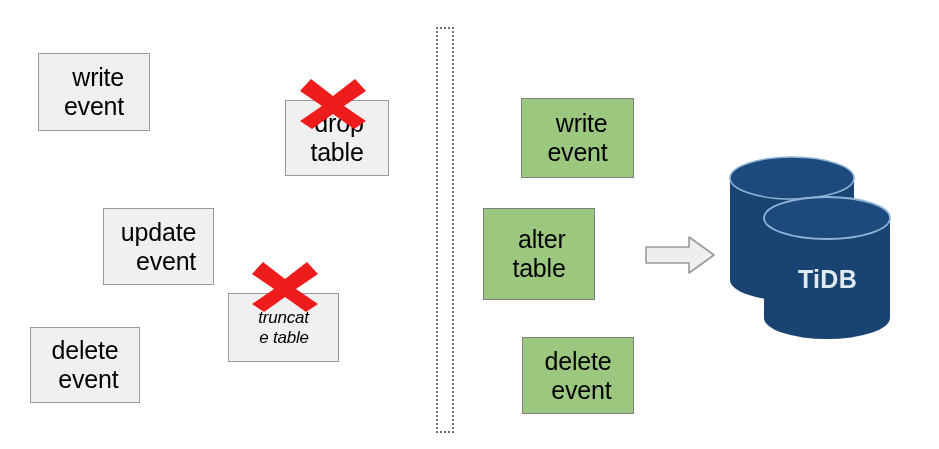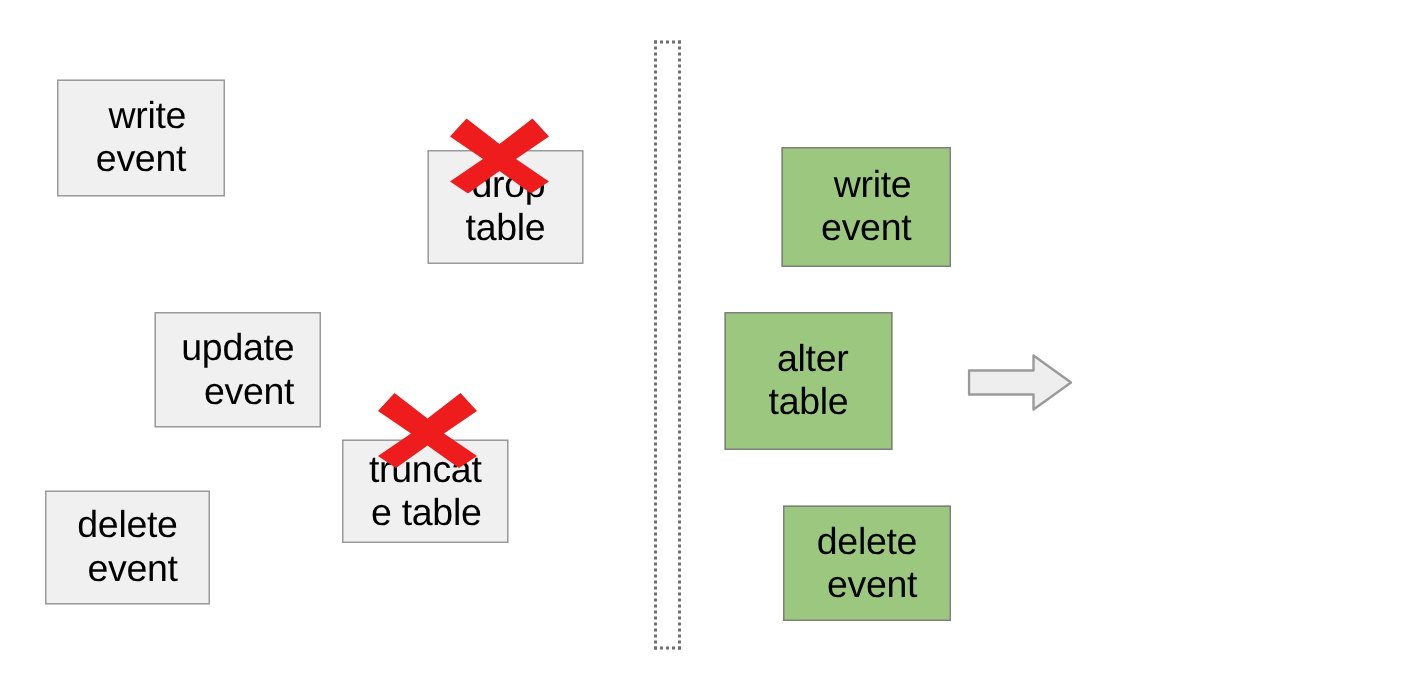--- a/index.html
+++ b/index.html
@@ -83,21 +83,21 @@
 
     <div class="evt-box grey" style="left:38px; top:53px; width:112px; height:78px; font-size:25px;">write
 event</div>
 
     <div class="evt-box grey" style="left:285px; top:100px; width:104px; height:76px; font-size:25px;">drop
 table</div>
 
     <div class="evt-box grey" style="left:103px; top:187px; width:111px; height:77px; font-size:25px;margin-top:21px;">update
 event</div>
 
-    <div class="evt-box grey" style="left:228px; top:293px; width:111px; height:69px; font-size:25px;">truncat
+    <div class="evt-box grey" style="left:228px; top:293px; width:111px; height:69px; font-size:17px;font-style:italic;">truncat
 e table</div>
 
     <div class="evt-box grey" style="left:30px; top:327px; width:110px; height:76px; font-size:25px;">delete
 event</div>
   </div>
 
   <div class="red-x" style="left:300px; top:79px; width:66px; height:50px;">
     <svg width="66" height="50" viewBox="0 0 66 50" aria-hidden="true">
       <g fill="#ee1c1c">
         <polygon points="11,0 33,17 55,0 66,12 44,27 66,42 54,50 33,35 12,50 0,42 22,27 0,12"></polygon>
@@ -126,14 +126,31 @@
     <div class="evt-box green" style="left:522px; top:337px; width:112px; height:77px; font-size:25px;">delete
 event</div>
   </div>
 
   <div class="block-arrow" style="left:645px; top:235px; width:70px; height:40px;">
     <svg width="70" height="40" viewBox="0 0 70 40" aria-hidden="true">
       <polygon points="1,12 44,12 44,2 69,20 44,38 44,28 1,28" fill="#eeeeee" stroke="#9a9a9a" stroke-width="1.6" stroke-linejoin="round"></polygon>
     </svg>
   </div>
 
+  <div class="db-stack" style="left:722px; top:155px; width:180px; height:195px;">
+    <svg width="180" height="195" viewBox="0 0 180 195" aria-hidden="true">
+
+      <g>
+        <path d="M8,23 L8,125 A62,21 0 0 0 132,125 L132,23 Z" fill="#194472"></path>
+        <ellipse cx="70" cy="23" rx="62" ry="21" fill="#1d4a7c"></ellipse>
+        <ellipse cx="70" cy="23" rx="62" ry="21" fill="none" stroke="#8fb4d9" stroke-width="1.6"></ellipse>
+      </g>
+
+      <g>
+        <path d="M42,63 L42,163 A63,21 0 0 0 168,163 L168,63 Z" fill="#194472"></path>
+        <ellipse cx="105" cy="63" rx="63" ry="21" fill="#1d4a7c"></ellipse>
+        <ellipse cx="105" cy="63" rx="63" ry="21" fill="none" stroke="#8fb4d9" stroke-width="1.8"></ellipse>
+      </g>
+    </svg>
+    <div class="db-label" style="left:63px; top:110px; width:85px; text-align:center;">TiDB</div>
+  </div>
 
 </div>
 
 </body></html>

